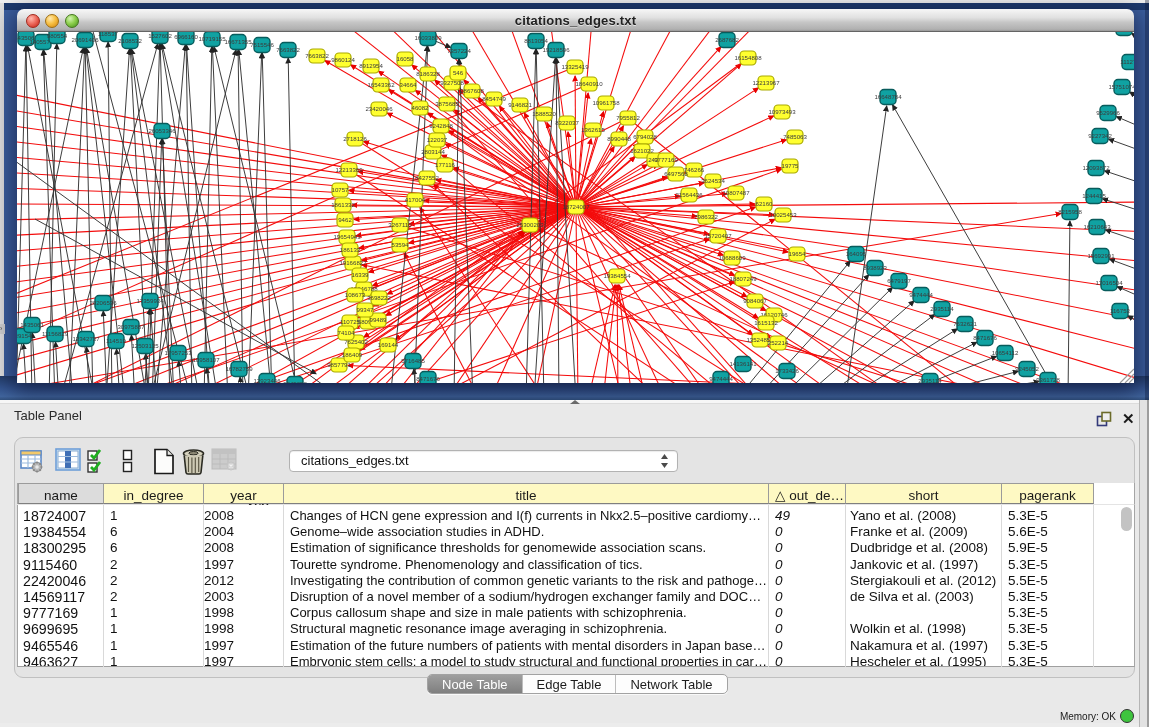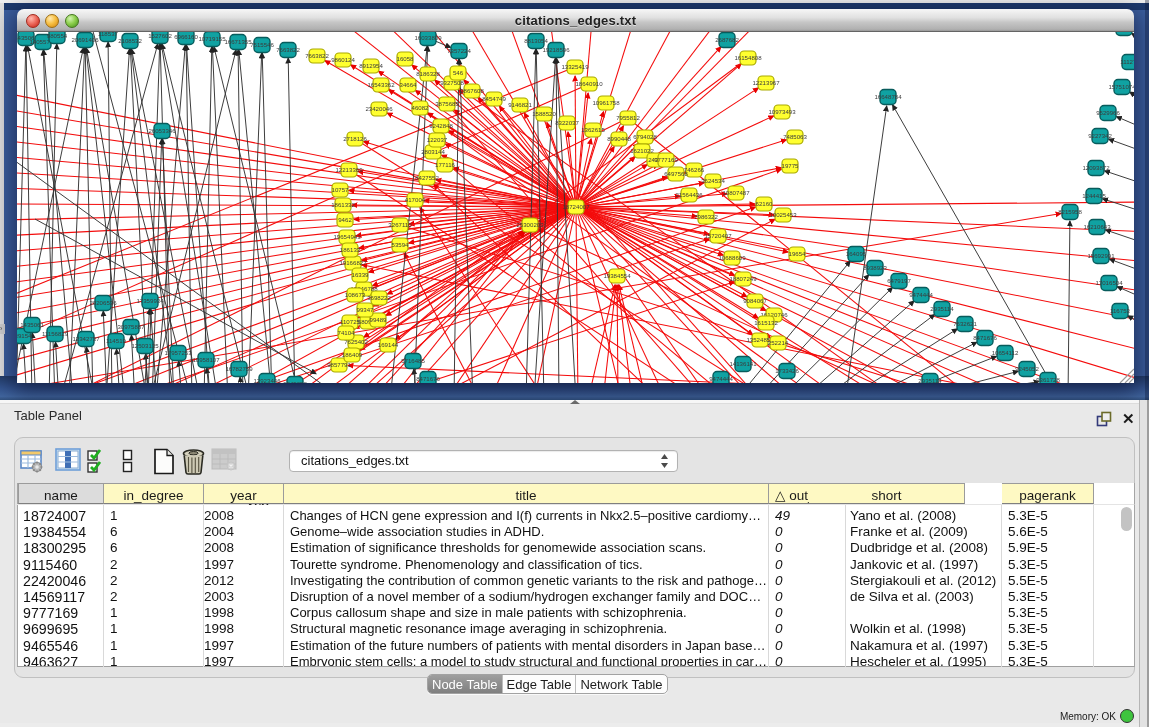--- a/index.html
+++ b/index.html
@@ -65,21 +65,21 @@
 .c3 { left:272px; width:477px; text-overflow:ellipsis; font-size:13px; }
 .c4 { left:757px; width:71px;font-style:italic; }
 .c5 { left:832px; width:152px; }
 .c6 { left:990px; width:86px; }
 #grid { position:absolute; left:17px; top:105px; width:1118px; height:162px; pointer-events:none; }
 #grid div { position:absolute; top:0; width:1px; height:100%; background:#d9d9d9; }
 #vscroll { position:absolute; left:1121px; top:107px; width:11px; height:24px; background:#c3c3c3; border-radius:6px; }
 
 #segctl { position:absolute; left:427px; top:274px; height:20px; border:1px solid #a2a2a2; border-radius:5px;
   background:#fdfdfd; font-size:13px; display:flex; overflow:hidden; box-shadow:0 1px 0 rgba(255,255,255,.7); }
-#segctl div { padding:0 4px; line-height:19px; color:#1c1c1c; }
+#segctl div { padding:0 14px; line-height:19px; color:#1c1c1c; }
 #segctl .sel { background:linear-gradient(#9f9f9f,#7f7f7f); color:#fff; }
 #segctl .s2 { border-left:1px solid #bdbdbd; border-right:1px solid #bdbdbd; }
 #mem { position:absolute; right:33px; top:311px; font-size:10px; line-height:12px; color:#1a1a1a; }
 #memdot { position:absolute; left:1120px; top:309px; width:14px; height:14px; border-radius:50%;
   background:#3ec43e; border:1.5px solid #333; }
 </style></head><body>
 <div id="stage">
   <div id="desk">
     <div class="topstrip"></div>
       <div class="topdark"></div>
@@ -723,21 +723,21 @@
     <div id="dropdown">citations_edges.txt<svg class="steppers" width="9" height="16" viewBox="0 0 9 16">
           <path d="M4.5 1 L8 6 L1 6 z" fill="#4a4a4a"></path>
           <path d="M4.5 15 L1 10 L8 10 z" fill="#4a4a4a"></path>
         </svg></div>
     <div id="thead">
       <div class="h" style="left:0;width:86px;background:#dcdcdc;border-left:1px solid #9b9b9b;">name</div>
       <div class="h" style="left:86px;width:100px;">in_degree</div>
       <div class="h" style="left:186px;width:80px;">year</div>
       <div class="h" style="left:266px;width:485px;">title</div>
       <div class="h" style="left:751px;width:77px;text-align:left;padding-left:6px;">△ out_de…</div>
-      <div class="h" style="left:791px;width:156px;">short</div>
+      <div class="h" style="left:828px;width:156px;">short</div>
       <div class="h" style="left:984px;width:92px;">pagerank</div>
     </div>
     <div id="tbody">
 <div class="row">
           <span class="c0">18724007</span>
           <span class="c1">1</span>
           <span class="c2">2008</span>
           <span class="c3">Changes of HCN gene expression and I(f) currents in Nkx2.5–positive cardiomyocytes</span>
           <span class="c4">49</span>
           <span class="c5">Yano et al. (2008)</span>

